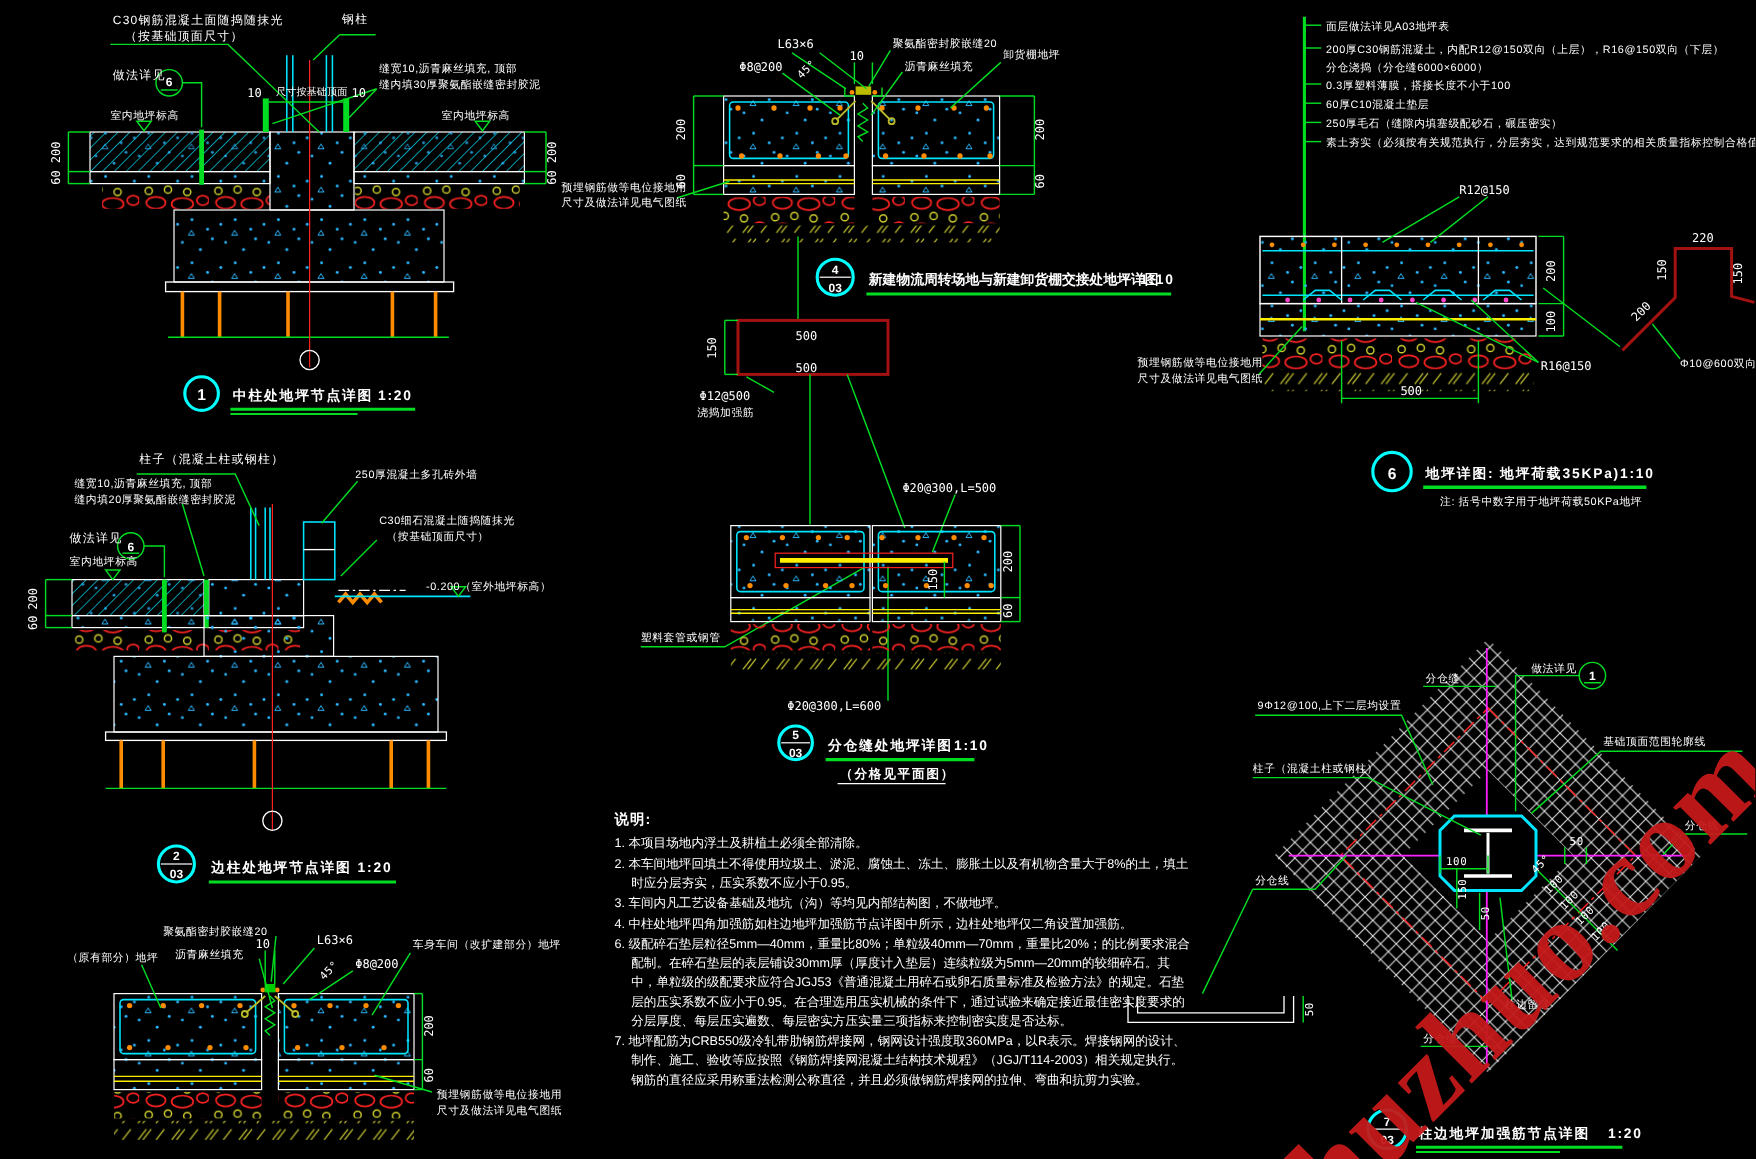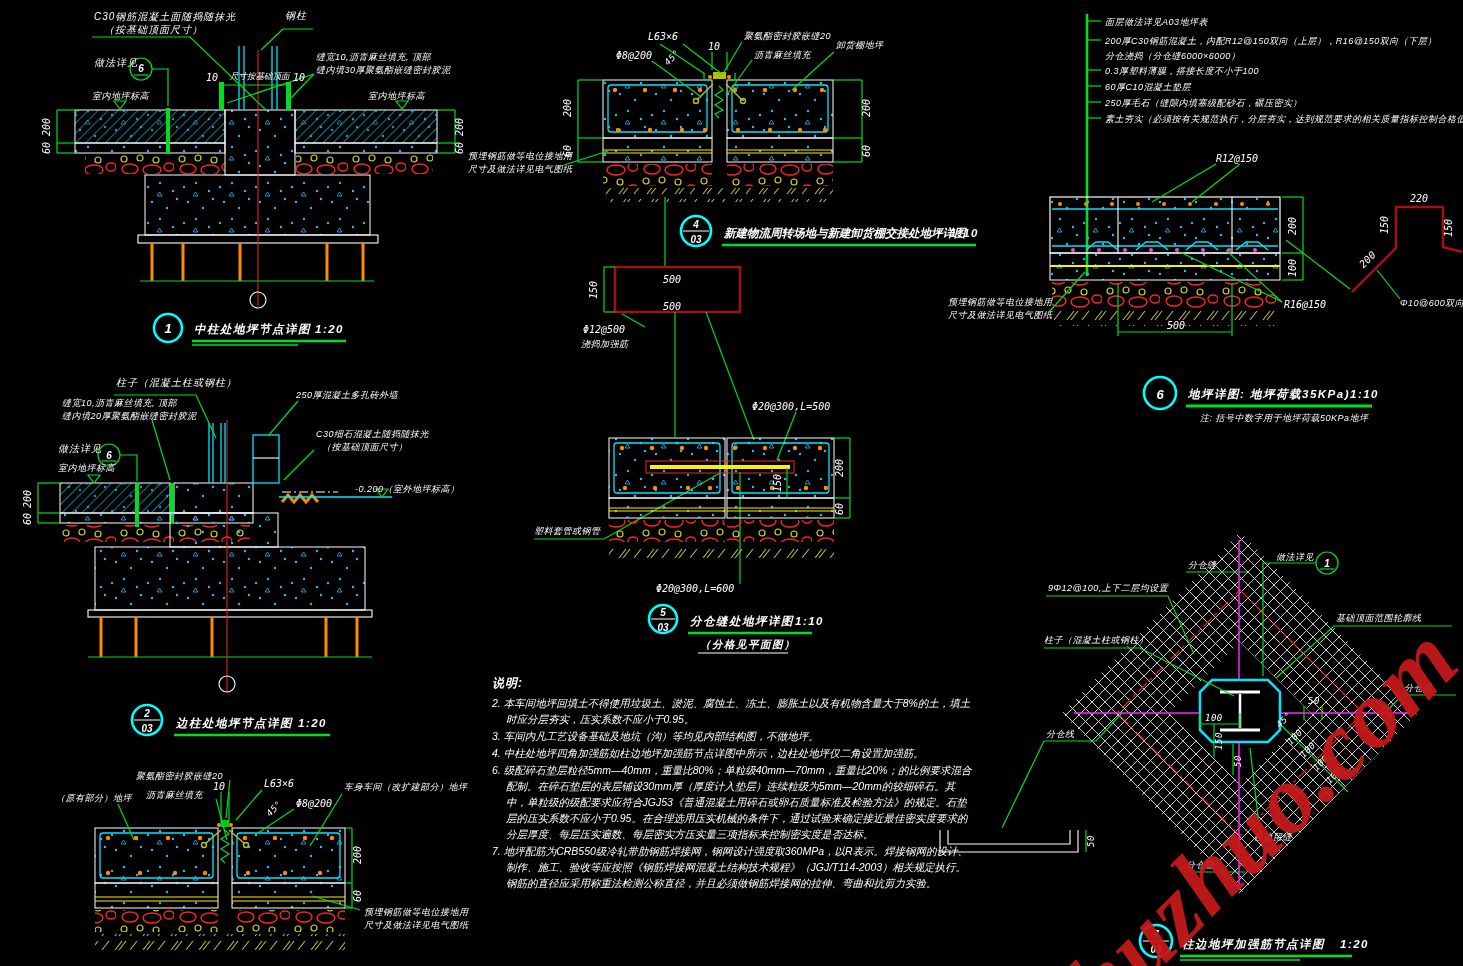--- a/index.html
+++ b/index.html
@@ -1,37 +1,37 @@
 <!DOCTYPE html>
 <html><head>
 <meta charset="utf-8">
 <style>
   html,body{margin:0;padding:0;background:#000;}
   #canvas{position:relative;width:1463px;height:966px;background:#000;overflow:hidden;
-          font-family:"Liberation Sans","DejaVu Sans",sans-serif;font-style:italic;}
+          font-family:"Liberation Sans","DejaVu Sans",sans-serif;}
   svg text{fill:#fff;font-family:"Liberation Sans","DejaVu Sans",sans-serif;font-size:10px;letter-spacing:1px;}
   svg text.dim{font-family:"DejaVu Sans Mono",monospace;font-size:10px;letter-spacing:0;}
   svg text.s9{font-size:9px;letter-spacing:0.5px;}
   svg text.s85{font-size:8.5px;letter-spacing:0;}
   svg text.ttl{font-size:11.5px;font-weight:bold;letter-spacing:1.5px;}
   svg text.bub{font-size:13px;font-weight:bold;letter-spacing:0;}
   svg text.bubs{font-size:10px;font-weight:bold;letter-spacing:0;}
   .g{stroke:#00dd22;stroke-width:1.2;fill:none}
   .g2{stroke:#00dd22;stroke-width:2.6;fill:none}
   .gf{fill:#00dd22}
   .w{stroke:#ffffff;stroke-width:1.1;fill:none}
   .c{stroke:#00e5ff;stroke-width:1.3;fill:none}
   .y{stroke:#ffee00;stroke-width:1.2;fill:none}
   .o{stroke:#ff8c00;stroke-width:3;fill:none}
   .r{stroke:#ff2222;stroke-width:1;fill:none}
   .dr{stroke:#a31111;stroke-width:2.5;fill:none}
   .k{stroke:#b9b92a;stroke-width:1.5;fill:none}
   .m{stroke:#ff22ff;stroke-width:1.5;fill:none}
   .cyanb{stroke:#00ffff;stroke-width:2.6;fill:none}
-  #notes{position:absolute;left:492px;top:674px;width:480px;color:#fff;font-size:10.5px;line-height:1.52;}
+  #notes{position:absolute;left:512px;top:674px;width:480px;color:#fff;font-size:10.5px;line-height:1.52;}
   #notes .hd{font-weight:bold;font-size:12px;margin-bottom:4px;letter-spacing:1px;}
   #notes .note-item{padding-left:14px;text-indent:-14px;margin-bottom:1px;}
   #watermark{position:absolute;left:855px;top:1150px;transform-origin:0 0;transform:rotate(-45deg);
              font-size:96px;font-weight:bold;color:#c41a1a;opacity:0.95;white-space:nowrap;
              letter-spacing:2px;z-index:5;font-family:"Liberation Serif","DejaVu Serif",serif;}
 </style>
 </head>
 <body>
 
 <div id="canvas">
@@ -649,20 +649,21 @@
     <text x="1340" y="948" class="ttl">1:20</text>
     <line x1="1180" y1="956" x2="1352" y2="956" stroke="#00dd22" stroke-width="2.6"></line>
     <line x1="1180" y1="960" x2="1300" y2="960" stroke="#00dd22" stroke-width="1.6"></line>
   </g>
 </g>
 </svg>
 
 
 <div id="notes">
   <div class="hd">说明:</div>
+  <div class="note-item">1. 本项目场地内浮土及耕植土必须全部清除。</div>
   <div class="note-item">2. 本车间地坪回填土不得使用垃圾土、淤泥、腐蚀土、冻土、膨胀土以及有机物含量大于8%的土，填土时应分层夯实，压实系数不应小于0.95。</div>
   <div class="note-item">3. 车间内凡工艺设备基础及地坑（沟）等均见内部结构图，不做地坪。</div>
   <div class="note-item">4. 中柱处地坪四角加强筋如柱边地坪加强筋节点详图中所示，边柱处地坪仅二角设置加强筋。</div>
   <div class="note-item">6. 级配碎石垫层粒径5mm—40mm，重量比80%；单粒级40mm—70mm，重量比20%；的比例要求混合配制。在碎石垫层的表层铺设30mm厚（厚度计入垫层）连续粒级为5mm—20mm的较细碎石。其中，单粒级的级配要求应符合JGJ53《普通混凝土用碎石或卵石质量标准及检验方法》的规定。石垫层的压实系数不应小于0.95。在合理选用压实机械的条件下，通过试验来确定接近最佳密实度要求的分层厚度、每层压实遍数、每层密实方压实量三项指标来控制密实度是否达标。</div>
   <div class="note-item">7. 地坪配筋为CRB550级冷轧带肋钢筋焊接网，钢网设计强度取360MPa，以R表示。焊接钢网的设计、制作、施工、验收等应按照《钢筋焊接网混凝土结构技术规程》（JGJ/T114-2003）相关规定执行。钢筋的直径应采用称重法检测公称直径，并且必须做钢筋焊接网的拉伸、弯曲和抗剪力实验。</div>
 </div>
 
 <div id="watermark">www.chuzhuo.com</div>
 </div>
 

